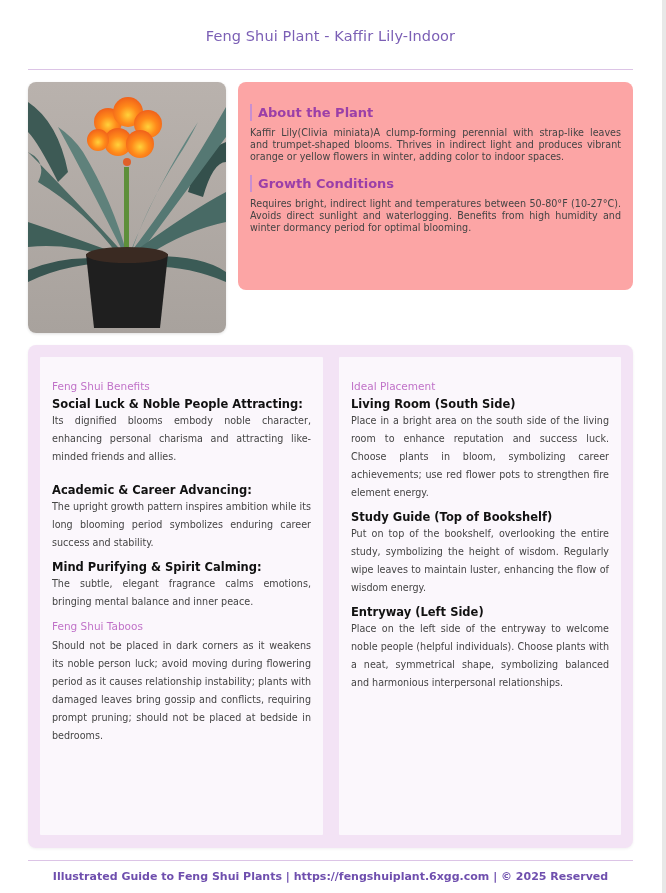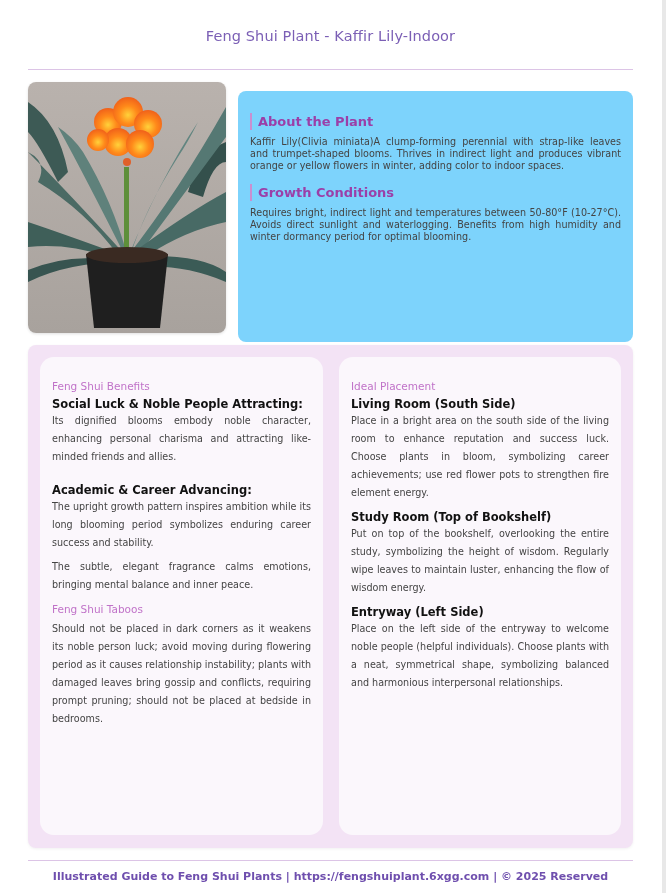--- a/index.html
+++ b/index.html
@@ -14,36 +14,36 @@
       font-size: 14.5px; color: #7b5fb5; letter-spacing: 0.1px;
     }
     .divider { position: absolute; left: 28px; width: 605px; height: 1px; background: #dcc4e6; }
     .divider.top { top: 69px; }
     .divider.bottom { top: 860px; }
     .plant-image {
       position: absolute; left: 28px; top: 82px; width: 198px; height: 251px;
       border-radius: 8px; overflow: hidden; box-shadow: 0 1px 3px rgba(0,0,0,0.12);
     }
     .info-panel {
-      position: absolute; left: 238px; top: 91px; width: 395px; height: 251px;
-      background: #7dd3fc; border-radius: 8px; box-sizing: border-box; padding: 22px 12px 0 12px;
+      position: absolute; left: 238px; top: 82px; width: 395px; height: 208px;
+      background: #fca5a5; border-radius: 8px; box-sizing: border-box; padding: 22px 12px 0 12px;
     }
     .section-h {
       border-left: 2px solid #c98fd0; padding-left: 6px; font-size: 13px; font-weight: bold;
       color: #9b3fa8; line-height: 17px; margin-bottom: 6px; font-family: "DejaVu Sans", sans-serif;
     }
     .section-p {
       font-size: 9.6px; line-height: 12px; color: #444; text-align: justify; margin: 0 0 12px 0;
     }
     .bottom-panel {
       position: absolute; left: 28px; top: 345px; width: 605px; height: 503px;
       background: #f3e3f5; border-radius: 8px; box-shadow: 0 1px 3px rgba(0,0,0,0.06);
     }
     .card {
-      position: absolute; top: 12px; height: 478px; background: #fbf7fc; border-radius: 14px;
+      position: absolute; top: 12px; height: 478px; background: #fbf7fc; border-radius: 1px;
       box-sizing: border-box; padding: 22px 12px 0 12px;
     }
     .card.left { left: 12px; width: 283px; }
     .card.right { left: 311px; width: 282px; }
     .card-h { font-size: 10.5px; color: #c072c8; margin: 0 0 4px 0; line-height: 14px; }
     .item-h { font-size: 11.5px; font-weight: bold; color: #111; margin: 0; line-height: 15px; }
     .item-p { font-size: 9.6px; line-height: 18px; color: #444; text-align: justify; margin: 0 0 6px 0; }
     .footer {
       position: absolute; left: 28px; width: 605px; top: 870px; text-align: center;
       font-size: 11px; font-weight: bold; color: #6f4fae;
@@ -105,30 +105,31 @@
     <p class="section-p">Requires bright, indirect light and temperatures between 50-80°F (10-27°C). Avoids direct sunlight and waterlogging. Benefits from high humidity and winter dormancy period for optimal blooming.</p>
   </div>
 
   <div class="bottom-panel">
     <div class="card left">
       <div class="card-h">Feng Shui Benefits</div>
       <div class="item-h">Social Luck &amp; Noble People Attracting:</div>
       <p class="item-p">Its dignified blooms embody noble character, enhancing personal charisma and attracting like-minded friends and allies.</p>
       <div class="item-h" style="margin-top:17px">Academic &amp; Career Advancing:</div>
       <p class="item-p">The upright growth pattern inspires ambition while its long blooming period symbolizes enduring career success and stability.</p>
+      <div class="item-h" style="margin-top:8px">Mind Purifying &amp; Spirit Calming:</div>
       <p class="item-p">The subtle, elegant fragrance calms emotions, bringing mental balance and inner peace.</p>
       <div class="card-h" style="margin-top:8px">Feng Shui Taboos</div>
       <p class="item-p">Should not be placed in dark corners as it weakens its noble person luck; avoid moving during flowering period as it causes relationship instability; plants with damaged leaves bring gossip and conflicts, requiring prompt pruning; should not be placed at bedside in bedrooms.</p>
     </div>
 
     <div class="card right">
       <div class="card-h">Ideal Placement</div>
       <div class="item-h">Living Room (South Side)</div>
       <p class="item-p">Place in a bright area on the south side of the living room to enhance reputation and success luck. Choose plants in bloom, symbolizing career achievements; use red flower pots to strengthen fire element energy.</p>
-      <div class="item-h" style="margin-top:8px">Study Room (Top of Bookshelf)</div>
+      <div class="item-h" style="margin-top:8px">Study Guide (Top of Bookshelf)</div>
       <p class="item-p">Put on top of the bookshelf, overlooking the entire study, symbolizing the height of wisdom. Regularly wipe leaves to maintain luster, enhancing the flow of wisdom energy.</p>
       <div class="item-h" style="margin-top:8px">Entryway (Left Side)</div>
       <p class="item-p">Place on the left side of the entryway to welcome noble people (helpful individuals). Choose plants with a neat, symmetrical shape, symbolizing balanced and harmonious interpersonal relationships.</p>
     </div>
   </div>
 
   <div class="divider bottom"></div>
   <div class="footer">Illustrated Guide to Feng Shui Plants | https://fengshuiplant.6xgg.com | © 2025 Reserved</div>
 </div>
 <div class="scrollbar"></div>

